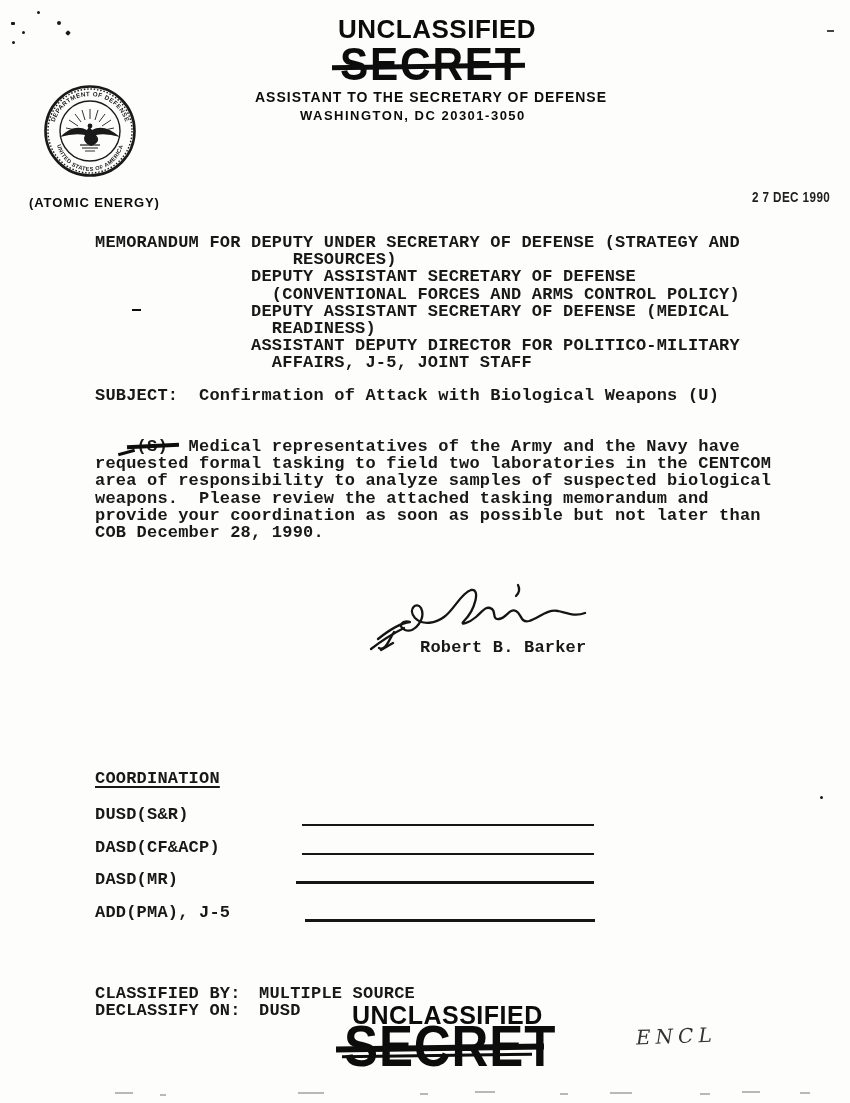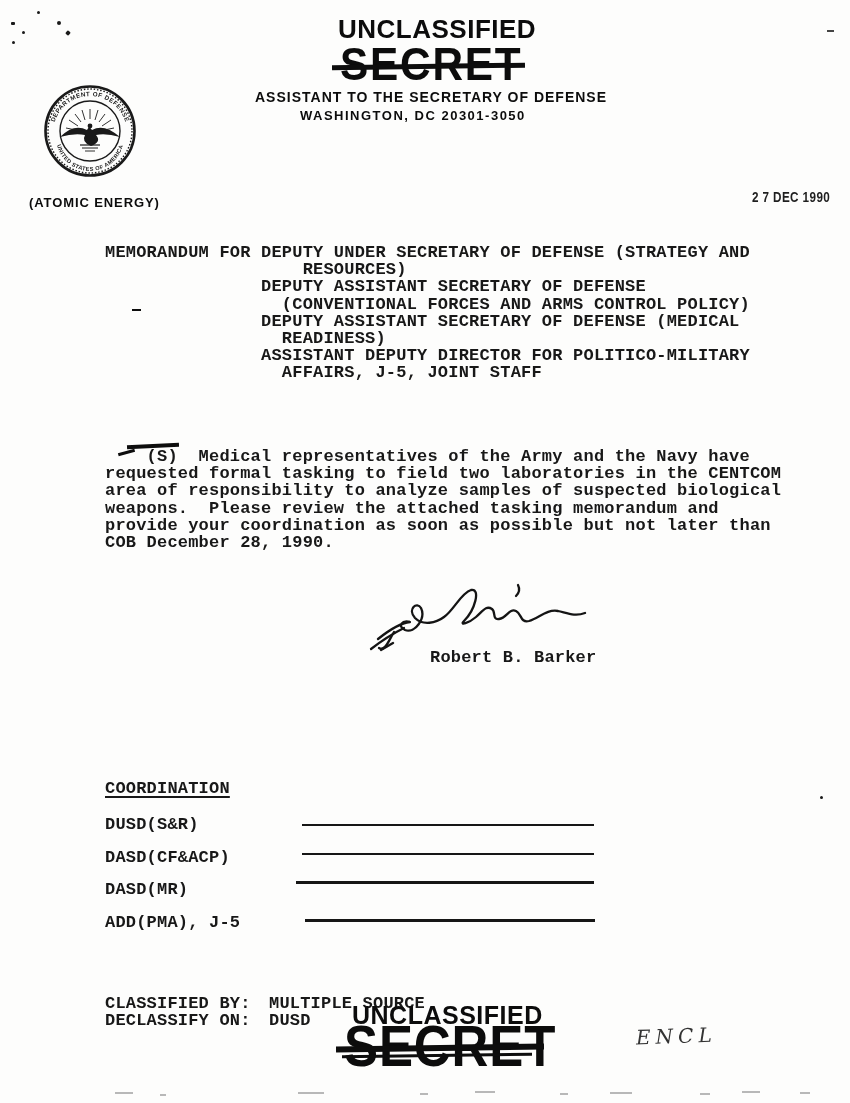--- a/index.html
+++ b/index.html
@@ -6,21 +6,21 @@
   #page{
     position:relative;
     width:850px;height:1103px;
     background:#fdfdfc;
     overflow:hidden;
     font-family:"Liberation Mono","DejaVu Sans Mono",monospace;
   }
   .abs{position:absolute;}
   pre.mono, .mono{
     position:absolute;
-    margin:10px;
+    margin:0;
     font-family:"Liberation Mono","DejaVu Sans Mono",monospace;
     font-size:17px;
     line-height:17.2px;
     font-weight:bold;
     letter-spacing:0.2px;
     color:#181818;
     white-space:pre;
   }
   .stamp{
     position:absolute;
@@ -114,20 +114,21 @@
 
   <pre class="mono" style="left:95px;top:234px;">MEMORANDUM FOR DEPUTY UNDER SECRETARY OF DEFENSE (STRATEGY AND
                    RESOURCES)
                DEPUTY ASSISTANT SECRETARY OF DEFENSE
                  (CONVENTIONAL FORCES AND ARMS CONTROL POLICY)
                DEPUTY ASSISTANT SECRETARY OF DEFENSE (MEDICAL
                  READINESS)
                ASSISTANT DEPUTY DIRECTOR FOR POLITICO-MILITARY
                  AFFAIRS, J-5, JOINT STAFF</pre>
 
+  <pre class="mono" style="left:95px;top:387px;">SUBJECT:  Confirmation of Attack with Biological Weapons (U)</pre>
 
   <pre class="mono" style="left:95px;top:438px;">    (S)  Medical representatives of the Army and the Navy have
 requested formal tasking to field two laboratories in the CENTCOM
 area of responsibility to analyze samples of suspected biological
 weapons.  Please review the attached tasking memorandum and
 provide your coordination as soon as possible but not later than
 COB December 28, 1990.</pre>
 
   <div class="strike" style="left:127px;top:444px;width:52px;height:4px;transform:rotate(-3deg);"></div>
   <div class="strike" style="left:118px;top:451px;width:17px;height:3px;transform:rotate(-15deg);"></div>

